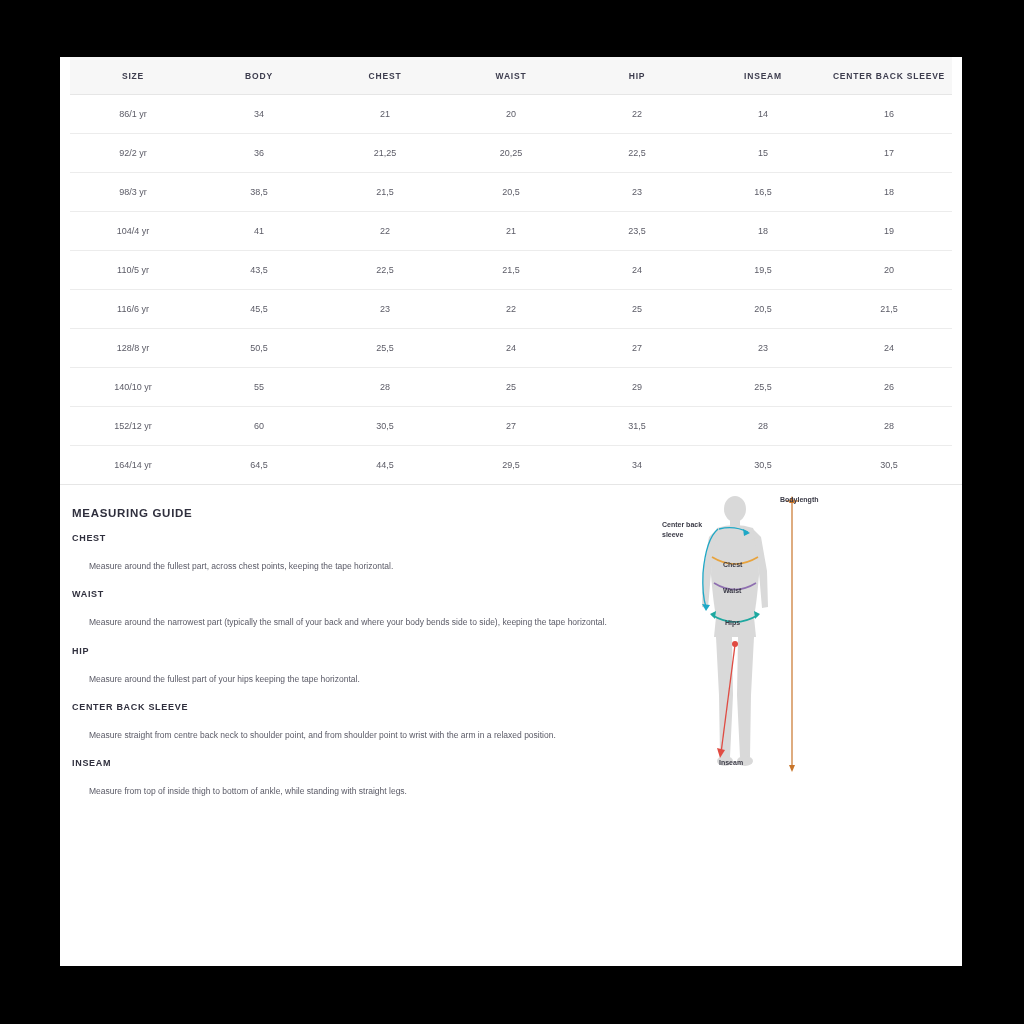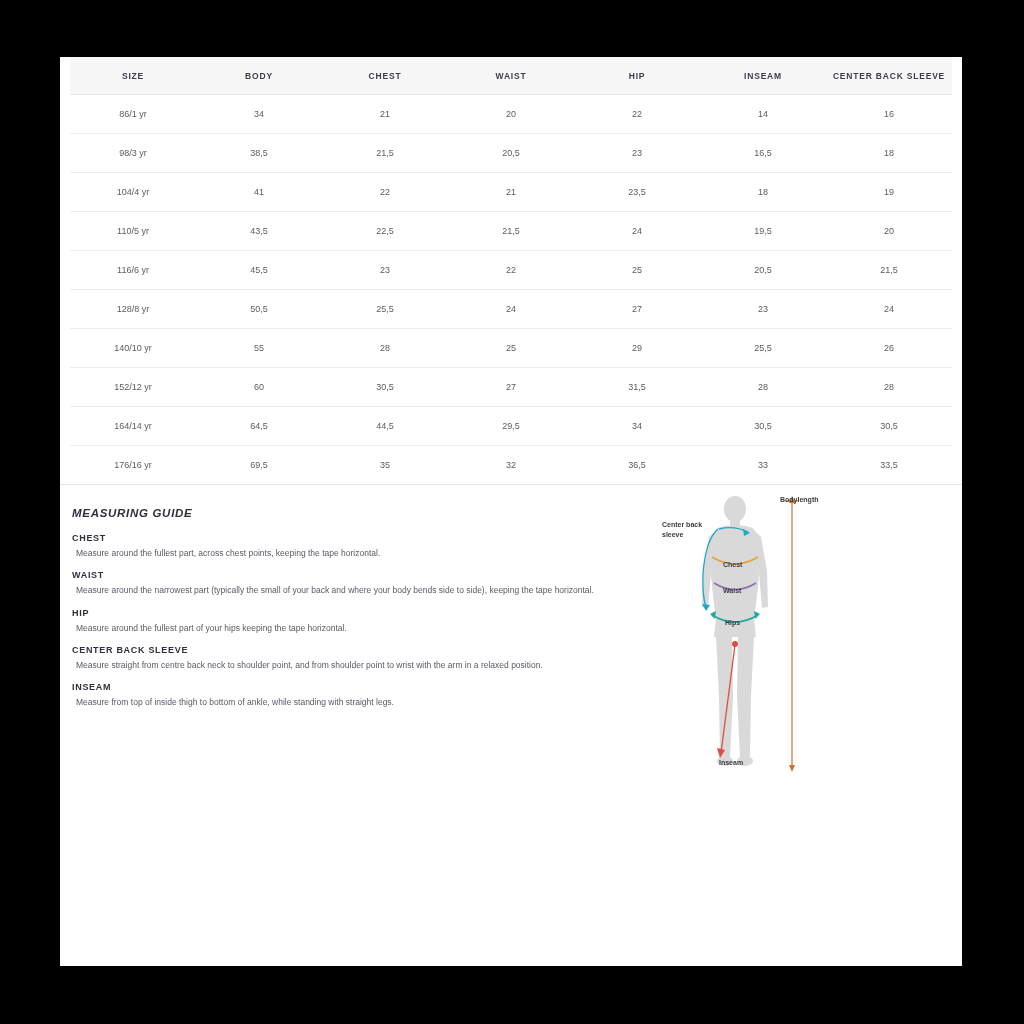--- a/index.html
+++ b/index.html
@@ -59,36 +59,35 @@
     padding: 22px 12px 0 12px;
     height: 290px;
   }
   .guide-title {
     font-size: 11.5px;
     font-weight: bold;
     letter-spacing: 0.7px;
     color: #2f2f3d;
     text-transform: uppercase;
     margin: 0 0 14px 0;
-    font-style: italic;
   }
   .guide-block { margin-bottom: 11px; max-width: 560px; }
   .guide-h {
     font-size: 9px;
     font-weight: bold;
     letter-spacing: 0.7px;
     color: #2f2f3d;
     text-transform: uppercase;
     margin: 0 0 3px 0;
   }
   .guide-p {
     font-size: 8.5px;
     color: #5a5a66;
     line-height: 1.45;
-    margin: 4px;
+    margin: 17px;
   }
   .figure {
     position: absolute;
     right: 110px;
     top: 10px;
     width: 190px;
     height: 285px;
   }
   .fig-label {
     position: absolute;
@@ -120,20 +119,29 @@
         <tr>
           <td class="sizecol">86/1 yr</td>
           <td>34</td>
           <td>21</td>
           <td>20</td>
           <td>22</td>
           <td>14</td>
           <td>16</td>
         </tr>
         <tr>
+          <td class="sizecol">92/2 yr</td>
+          <td>36</td>
+          <td>21,25</td>
+          <td>20,25</td>
+          <td>22,5</td>
+          <td>15</td>
+          <td>17</td>
+        </tr>
+        <tr>
           <td class="sizecol">98/3 yr</td>
           <td>38,5</td>
           <td>21,5</td>
           <td>20,5</td>
           <td>23</td>
           <td>16,5</td>
           <td>18</td>
         </tr>
         <tr>
           <td class="sizecol">104/4 yr</td>
@@ -191,29 +199,20 @@
         </tr>
         <tr>
           <td class="sizecol">164/14 yr</td>
           <td>64,5</td>
           <td>44,5</td>
           <td>29,5</td>
           <td>34</td>
           <td>30,5</td>
           <td>30,5</td>
         </tr>
-        <tr>
-          <td class="sizecol">176/16 yr</td>
-          <td>69,5</td>
-          <td>35</td>
-          <td>32</td>
-          <td>36,5</td>
-          <td>33</td>
-          <td>33,5</td>
-        </tr>
       </tbody>
     </table>
   </div>
 
   <div class="guide">
     <h2 class="guide-title">MEASURING GUIDE</h2>
 
     <div class="guide-block">
       <h3 class="guide-h">CHEST</h3>
       <p class="guide-p">Measure around the fullest part, across chest points, keeping the tape horizontal.</p>

